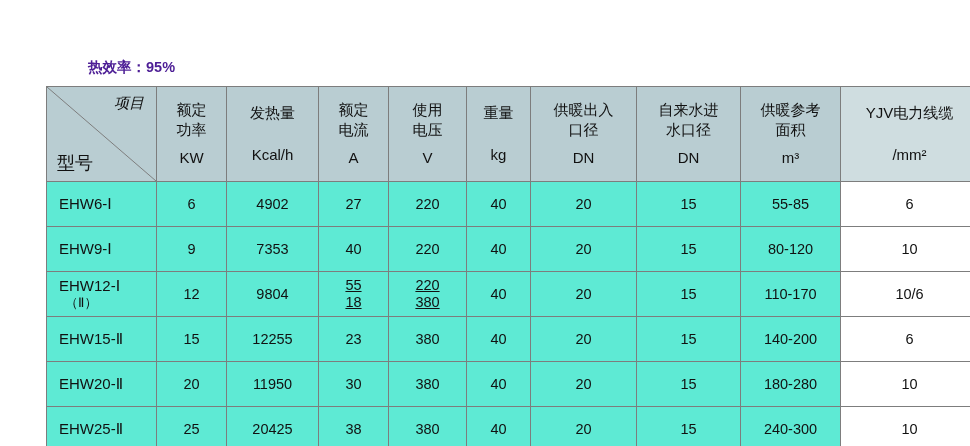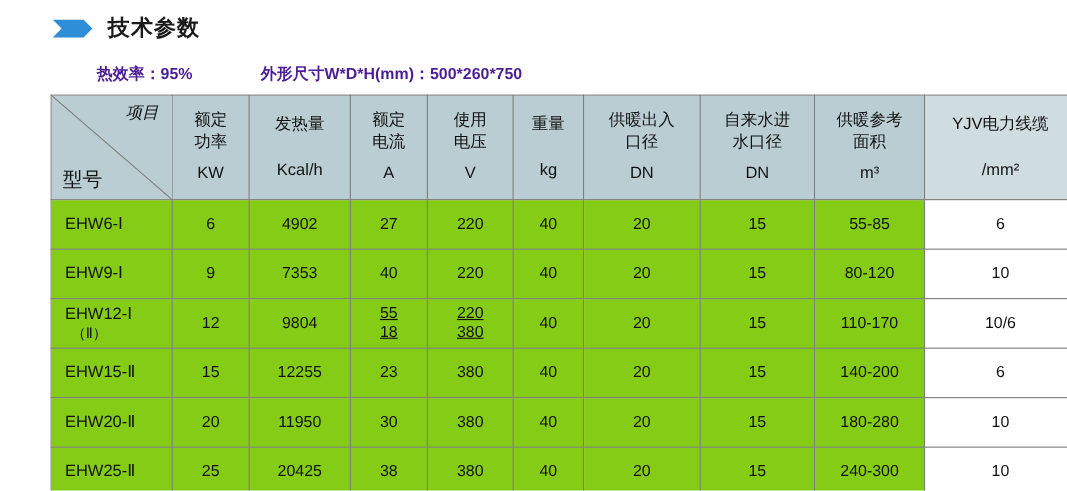--- a/index.html
+++ b/index.html
@@ -118,21 +118,21 @@
     position: absolute;
     bottom: 6px;
     left: 10px;
     font-size: 18px;
   }
   .head-2line span {
     display: block;
   }
   
   tr.body-row td {
-    background: #84cc16;
+    background: #5eead4;
     font-size: 14.5px;
   }
   tr.body-row td.model-cell {
     text-align: left;
     padding-left: 12px;
     font-size: 15px;
     line-height: 1.2;
   }
   tr.body-row td.lastcol {
     background: #ffffff;
@@ -146,32 +146,23 @@
     display: block;
     font-size: 13px;
     padding-left: 6px;
   }
 </style>
 </head>
 <body>
 
 <div class="page">
 
-  <div class="title-row">
-    <span class="title-arrow">
-      <svg class="title-arrow" viewBox="0 0 40 22" xmlns="http://www.w3.org/2000/svg">
-        <polygon points="2,3 30,3 38,11 30,19 2,19 10,11" fill="#2f8fd6"></polygon>
-      </svg>
-    </span>
-    <span class="title-text">技术参数</span>
-  </div>
 
   <div class="spec-line">
     <span class="spec-item spec-1">热效率：95%</span>
-    <span class="spec-item spec-2">外形尺寸W*D*H(mm)：500*260*750</span>
   </div>
 
   <div class="table-wrap">
     <table class="spec-table">
       <colgroup>
         <col style="width:110px">
         <col style="width:70px">
         <col style="width:92px">
         <col style="width:70px">
         <col style="width:78px">

